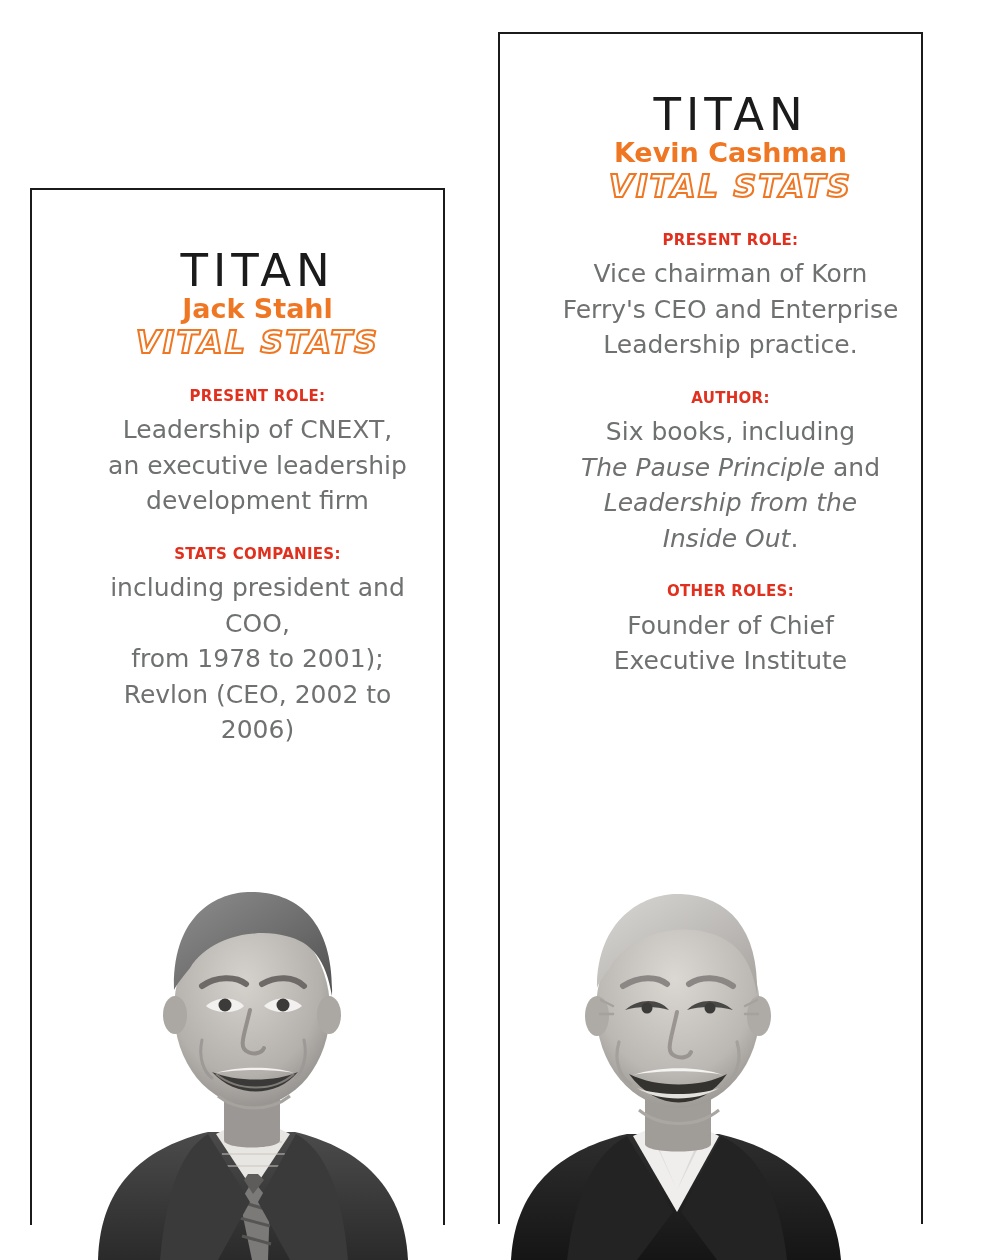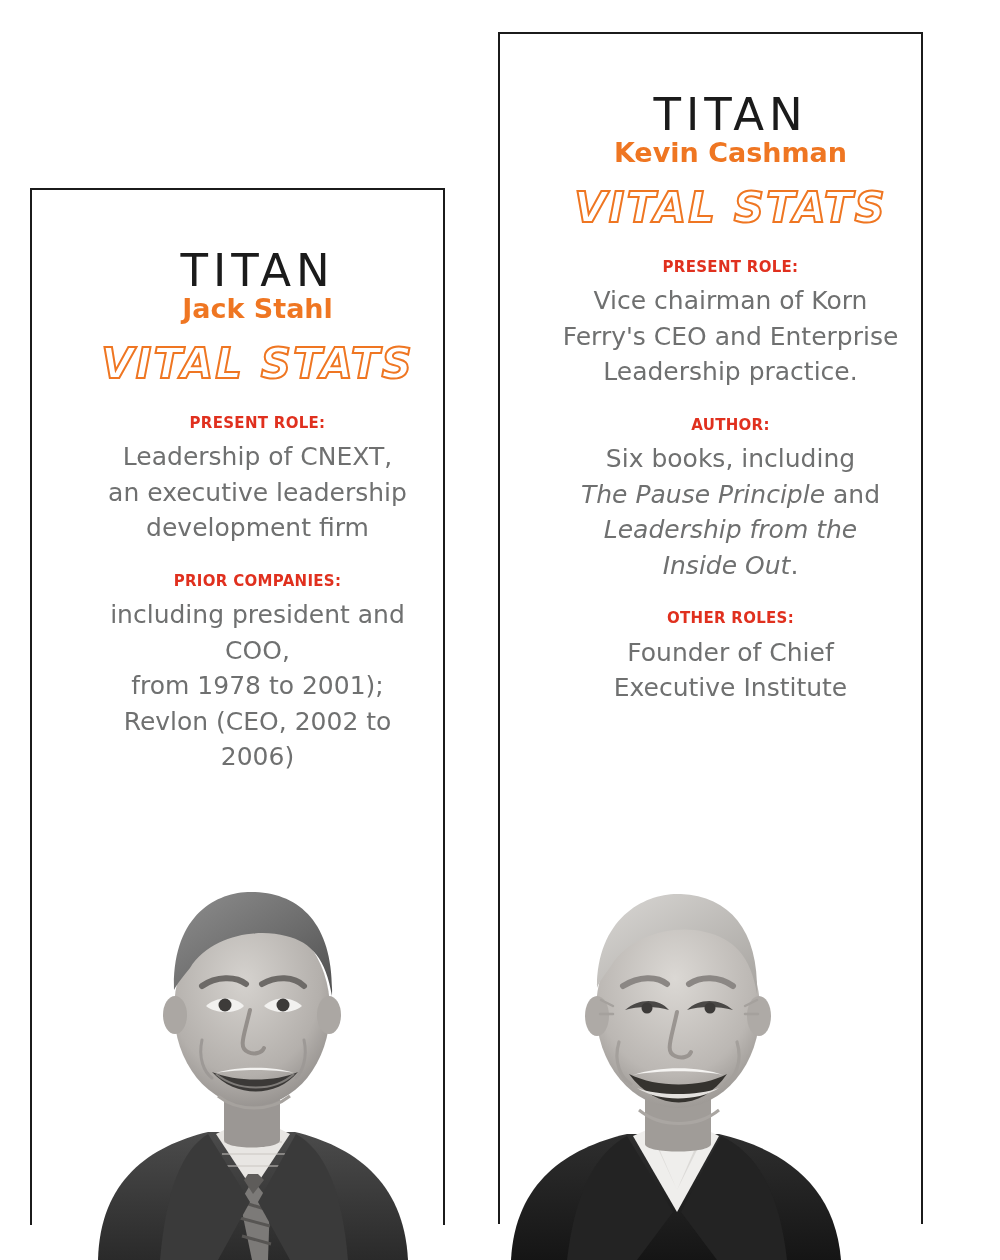--- a/index.html
+++ b/index.html
@@ -70,24 +70,24 @@
     color: #ef7622;
     font-size: 27px;
     line-height: 1.2;
     letter-spacing: 0px;
   }
 
   .vital-stats {
     font-family: "DejaVu Sans", sans-serif;
     font-weight: bold;
     font-style: italic;
-    font-size: 42px;
+    font-size: 32px;
     line-height: 1.1;
     letter-spacing: 2px;
-    margin-top: 16px;
+    margin-top: 0;
     color: transparent;
     -webkit-text-stroke: 2px #ef7622;
     text-shadow: none;
   }
 
   
   .section {
     margin-top: 26px;
   }
   .section-label {
@@ -148,21 +148,21 @@
       <div class="section">
         <div class="section-label">PRESENT ROLE:</div>
         <div class="section-body">
           <div>Leadership of CNEXT,</div>
           <div>an executive leadership</div>
           <div>development firm</div>
         </div>
       </div>
 
       <div class="section">
-        <div class="section-label">PRIOR COMPANIES:</div>
+        <div class="section-label">STATS COMPANIES:</div>
         <div class="section-body">
           <div>including president and COO,</div>
           <div>from 1978 to 2001);</div>
           <div>Revlon (CEO, 2002 to 2006)</div>
         </div>
       </div>
     </div>
   </div>
 
   <div class="photo photo-left">

